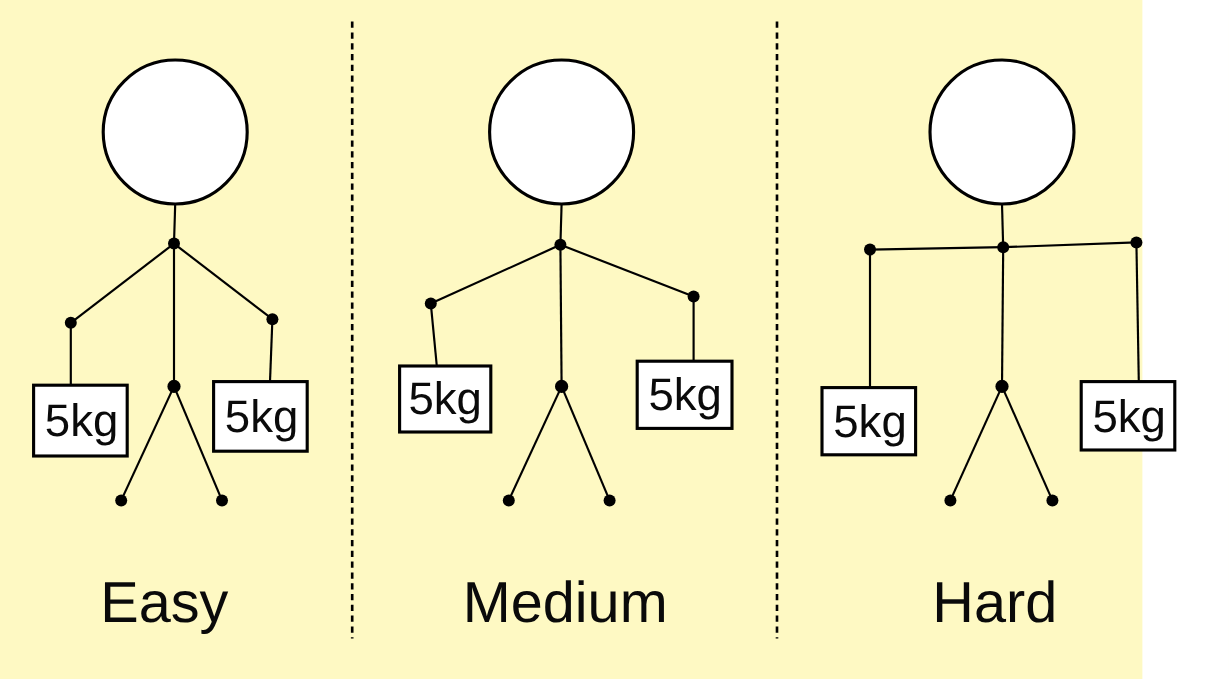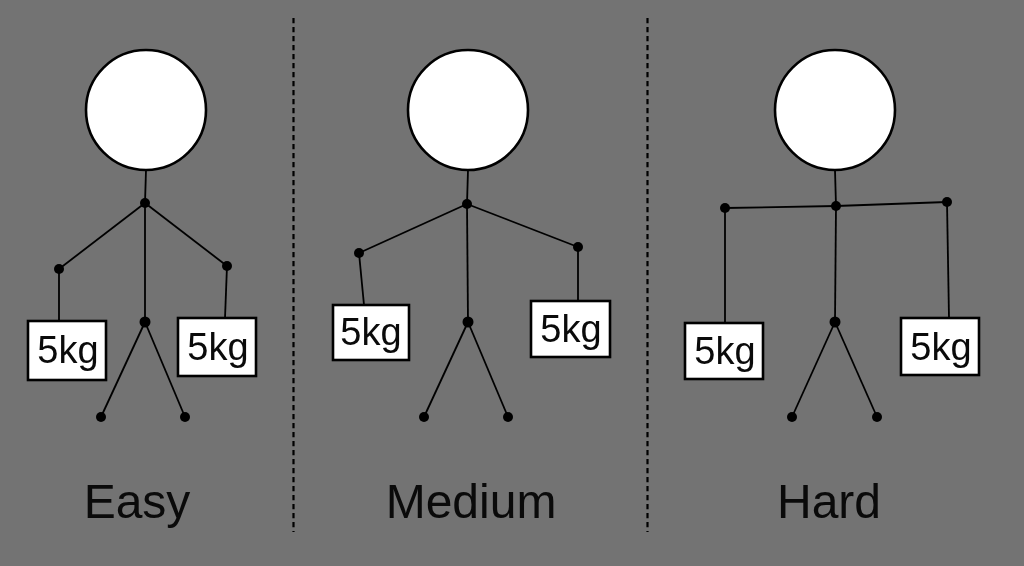--- a/index.html
+++ b/index.html
@@ -5,23 +5,23 @@
   html, body {
     margin: 0;
     padding: 0;
     background: #ffffff;
     width: 1024px;
     height: 566px;
     overflow: hidden;
   }
   .stage {
     position: relative;
-    width: 1024px;
+    width: 952px;
     height: 566px;
-    background: #737373;
+    background: #fef9c3;
   }
   svg {
     display: block;
     width: 1024px;
     height: 566px;
   }
   .limb {
     stroke: #000000;
     stroke-width: 1.8;
     fill: none;

